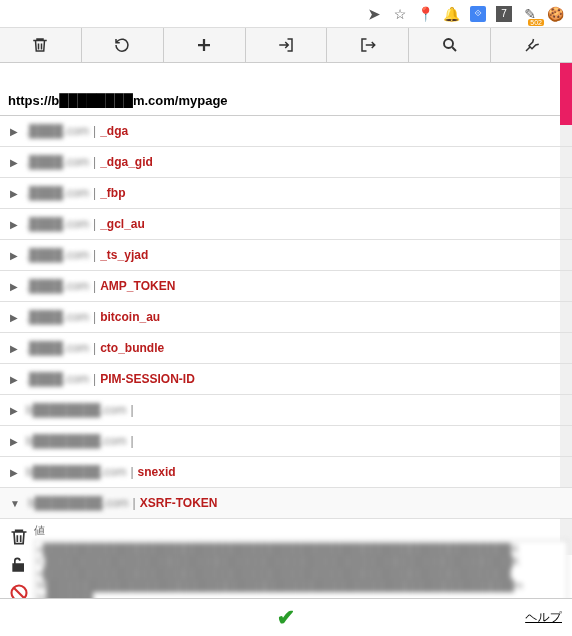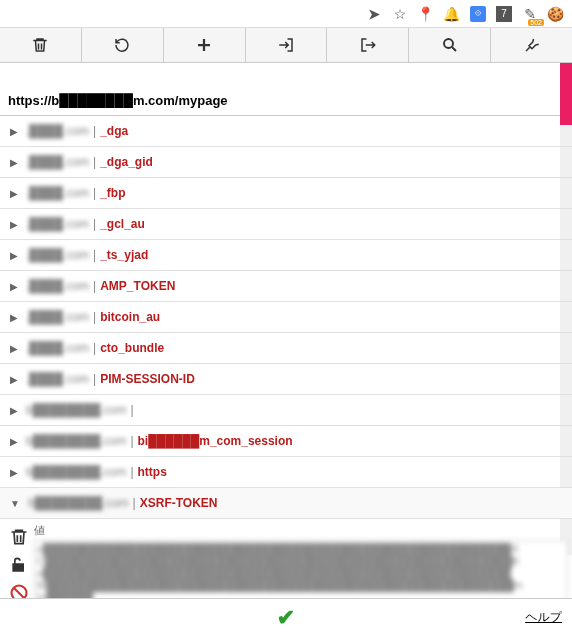--- a/index.html
+++ b/index.html
@@ -155,27 +155,26 @@
     </div>
     <div class="cookie-row">
       <span class="arrow">▶</span>
     <span class="domain">b████████.com</span>
     <span class="sep">|</span>
     </div>
     <div class="cookie-row">
       <span class="arrow">▶</span>
     <span class="domain">b████████.com</span>
     <span class="sep">|</span>
-    <span class="name">bi██████m_com_session</span>
-    </div>
-    <div class="cookie-row">
-      <span class="arrow">▶</span>
-    <span class="domain">b████████.com</span>
-    <span class="sep">|</span>
-    <span class="name">https</span>
+    </div>
+    <div class="cookie-row">
+      <span class="arrow">▶</span>
+    <span class="domain">b████████.com</span>
+    <span class="sep">|</span>
+    <span class="name">snexid</span>
     </div>
     <div class="cookie-row expanded">
       <span class="arrow">▼</span>
     <span class="domain">b████████.com</span>
     <span class="sep">|</span>
     <span class="name">XSRF-TOKEN</span>
     </div>
     <div class="cookie-detail">
       <div class="side-icons">
         <div class="icon"><svg viewBox="0 0 24 24" fill="none" stroke="#333" stroke-width="2">

